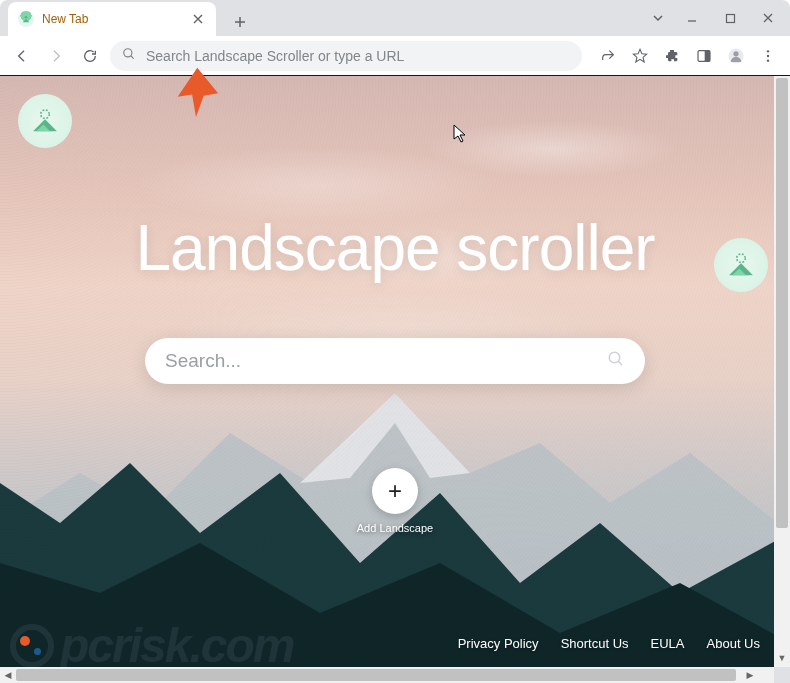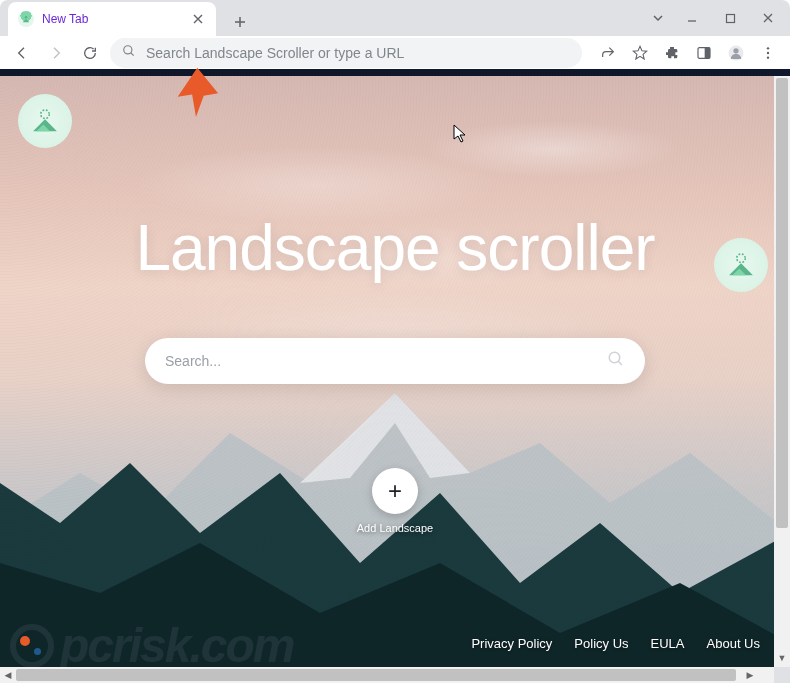--- a/index.html
+++ b/index.html
@@ -3,34 +3,34 @@
 <meta charset="utf-8">
 <style>
 * { margin: 0; padding: 0; box-sizing: border-box; }
 body { width: 790px; height: 683px; font-family: 'Segoe UI', Arial, sans-serif; background: #fff; overflow: hidden; position: relative; }
 
 
 .browser-chrome { width: 790px; background: #dfe1e5; border-radius: 8px 8px 0 0; }
 
 
 .tab-strip { height: 36px; display: flex; align-items: flex-end; padding-left: 8px; position: relative; }
-.tab { height: 34px; width: 208px; background: #fff; border-radius: 8px 8px 0 0; display: flex; align-items: center; padding: 0 10px; gap: 8px; font-size: 12px; color: #6d28d9; position: relative; }
+.tab { height: 34px; width: 208px; background: #fff; border-radius: 8px 8px 0 0; display: flex; align-items: center; padding: 0 10px; gap: 8px; font-size: 12px; color: #a16207; position: relative; }
 .tab .favicon { width: 16px; height: 16px; border-radius: 50%; background: radial-gradient(circle at 50% 30%, #7ed6a8 40%, transparent 41%), #e5f6ed; display:flex; align-items:center; justify-content:center; }
 .tab .favicon svg { width:10px; height:10px; }
 .tab .title { flex: 1; white-space: nowrap; overflow: hidden; }
 .tab .close { width: 16px; height: 16px; display:flex; align-items:center; justify-content:center; color:#5f6368; cursor:pointer; }
 .new-tab-btn { width: 28px; height: 28px; margin-left: 10px; display:flex; align-items:center; justify-content:center; color:#5f6368; cursor:pointer; border-radius:50%; }
 
 
 .window-controls { position:absolute; right:4px; top:0; height:36px; display:flex; align-items:center; gap:2px; }
 .window-controls > div { width:36px; height:30px; display:flex; align-items:center; justify-content:center; color:#5f6368; cursor:pointer; }
 .window-controls > div.dd { width:28px; }
 
 
-.toolbar { height: 40px; background:#fff; display:flex; align-items:center; padding: 0 8px; gap:6px; border-bottom: 7px solid #0f172a; }
+.toolbar { height: 40px; background:#fff; display:flex; align-items:center; padding: 0 8px; gap:6px; border-bottom: 1px solid #0f172a; }
 .tbtn { width:28px; height:28px; display:flex; align-items:center; justify-content:center; color:#5f6368; border-radius:50%; cursor:pointer; }
 .omnibox { flex:1; height:30px; background:#f1f3f4; border-radius:15px; display:flex; align-items:center; padding:0 12px; gap:10px; color:#80868b; font-size:14px; }
 .omnibox input { flex:1; border:none; background:transparent; outline:none; font-size:14px; color:#202124; }
 .omnibox input::placeholder { color:#80868b; }
 .toolbar-right { display:flex; align-items:center; gap:4px; margin-left:6px; }
 
 
 .content { position:relative; width:790px; height:607px; overflow:hidden; }
 
 
@@ -52,21 +52,21 @@
 .logo-badge { position:absolute; width:54px; height:54px; border-radius:50%; background: radial-gradient(circle, #e8f8ef 0%, #d5f1e2 100%); display:flex; align-items:center; justify-content:center; }
 .logo-badge.top-left { top:18px; left:18px; }
 .logo-badge.right { top:162px; right:22px; }
 .logo-badge svg { width:34px; height:34px; }
 
 
 .headline { position:absolute; top:135px; left:0; right:0; text-align:center; font-size:64px; font-weight:400; color:#fff; letter-spacing:-1px; text-shadow:0 2px 12px rgba(0,0,0,0.1); }
 
 
 .search-wrap { position:absolute; top:262px; left:50%; transform:translateX(-50%); width:500px; height:46px; background:#fff; border-radius:23px; display:flex; align-items:center; padding:0 20px; box-shadow:0 4px 18px rgba(0,0,0,0.12); }
-.search-wrap input { flex:1; border:none; outline:none; font-size:14px; color:#4d7c0f; background:transparent; }
+.search-wrap input { flex:1; border:none; outline:none; font-size:19px; color:#4d7c0f; background:transparent; }
 .search-wrap input::placeholder { color:#9aa0a6; }
 .search-wrap .sicon { color:#cfd2d6; }
 
 
 .add-shortcut { position:absolute; top:392px; left:50%; transform:translateX(-50%); width:80px; text-align:center; cursor:pointer; }
 .add-shortcut .circle { width:46px; height:46px; border-radius:50%; background:#fff; margin:0 auto 8px; display:flex; align-items:center; justify-content:center; font-size:24px; color:#202124; box-shadow:0 3px 10px rgba(0,0,0,0.2); }
 .add-shortcut .label { font-size:11px; color:#fff; text-shadow:0 1px 4px rgba(0,0,0,0.5); }
 
 
 .footer-links { position:absolute; bottom:32px; right:30px; display:flex; gap:22px;margin-top:31px; }
@@ -249,21 +249,21 @@
         </svg></span>
   </div>
 
   <div class="add-shortcut">
     <div class="circle">+</div>
     <div class="label">Add Landscape</div>
   </div>
 
   <div class="footer-links">
     <a>Privacy Policy</a>
-    <a>Policy Us</a>
+    <a>Shortcut Us</a>
     <a>EULA</a>
     <a>About Us</a>
   </div>
 
   <div class="watermark">
     <div class="globe"></div>
     <span>pcrisk.com</span>
   </div>
 
   <div class="scrollbar-v">

